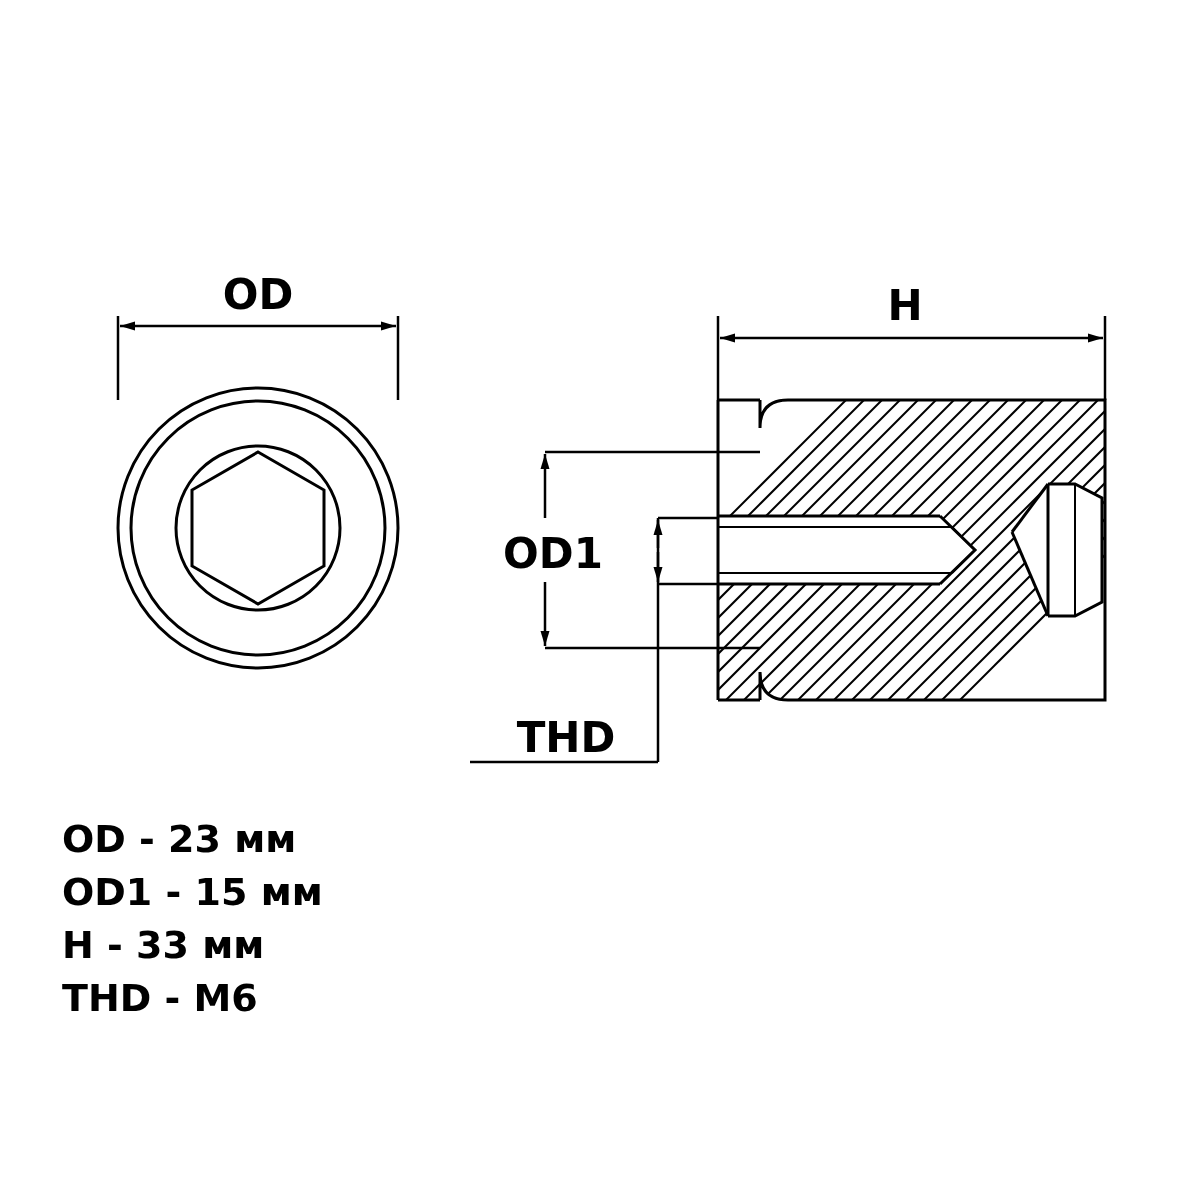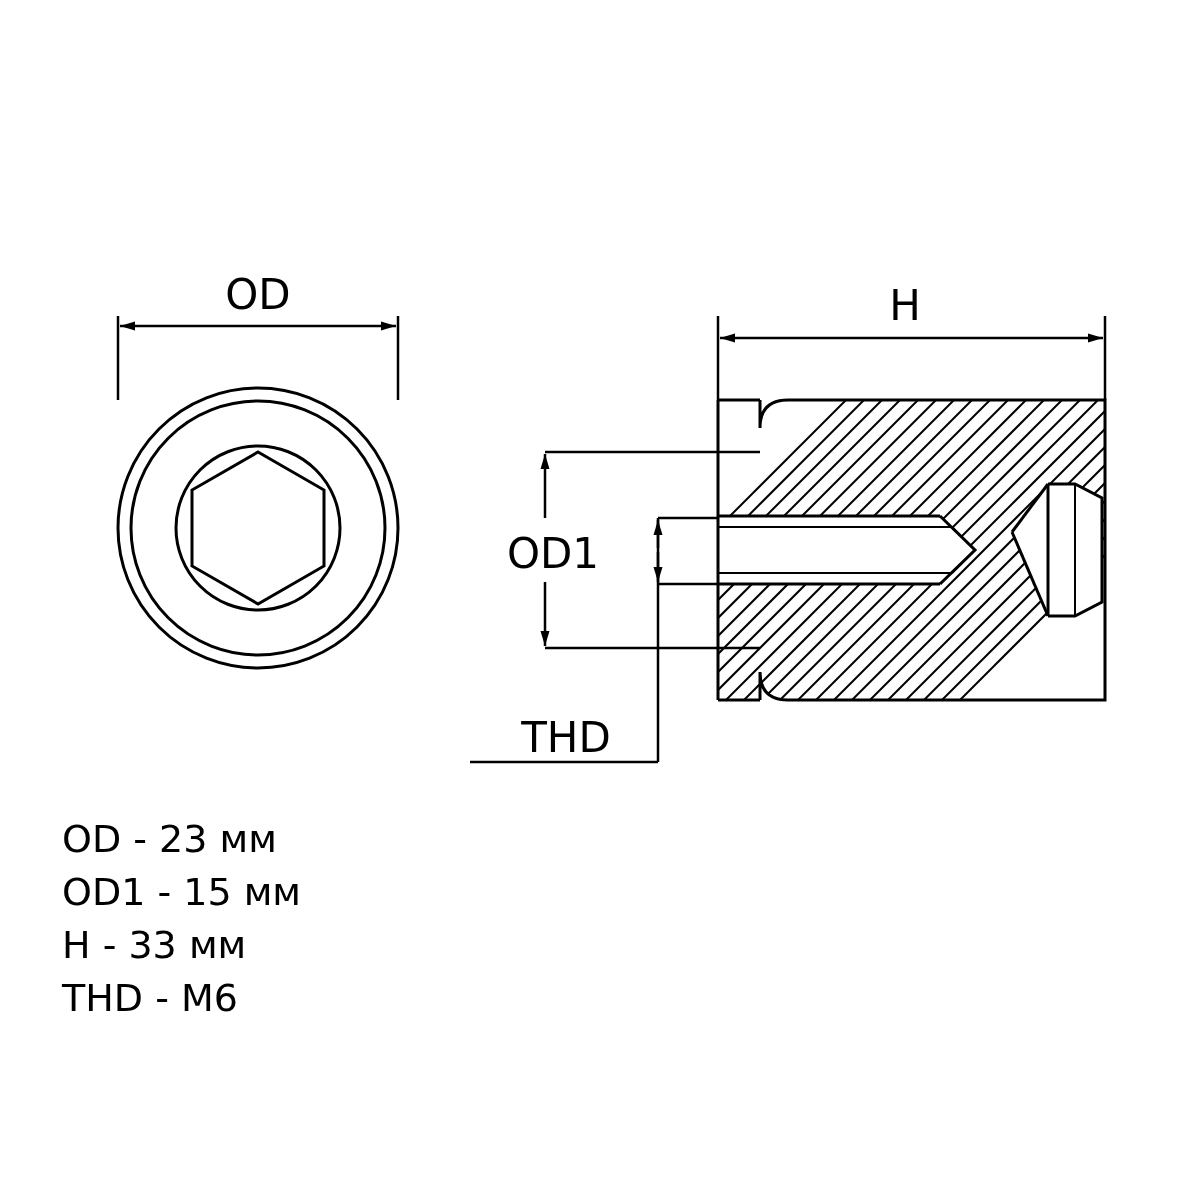--- a/index.html
+++ b/index.html
@@ -11,20 +11,21 @@
     width: 1200px;
     height: 1200px;
     font-family: "DejaVu Sans", sans-serif;
     color: #000000;
     overflow: hidden;
   }
   #stage {
     position: relative;
     width: 1200px;
     height: 1200px;
+    font-weight: bold;
   }
   svg#drawing {
     position: absolute;
     left: 0;
     top: 0;
     width: 1200px;
     height: 1200px;
   }
   .lbl {
     font-family: "DejaVu Sans", sans-serif;

